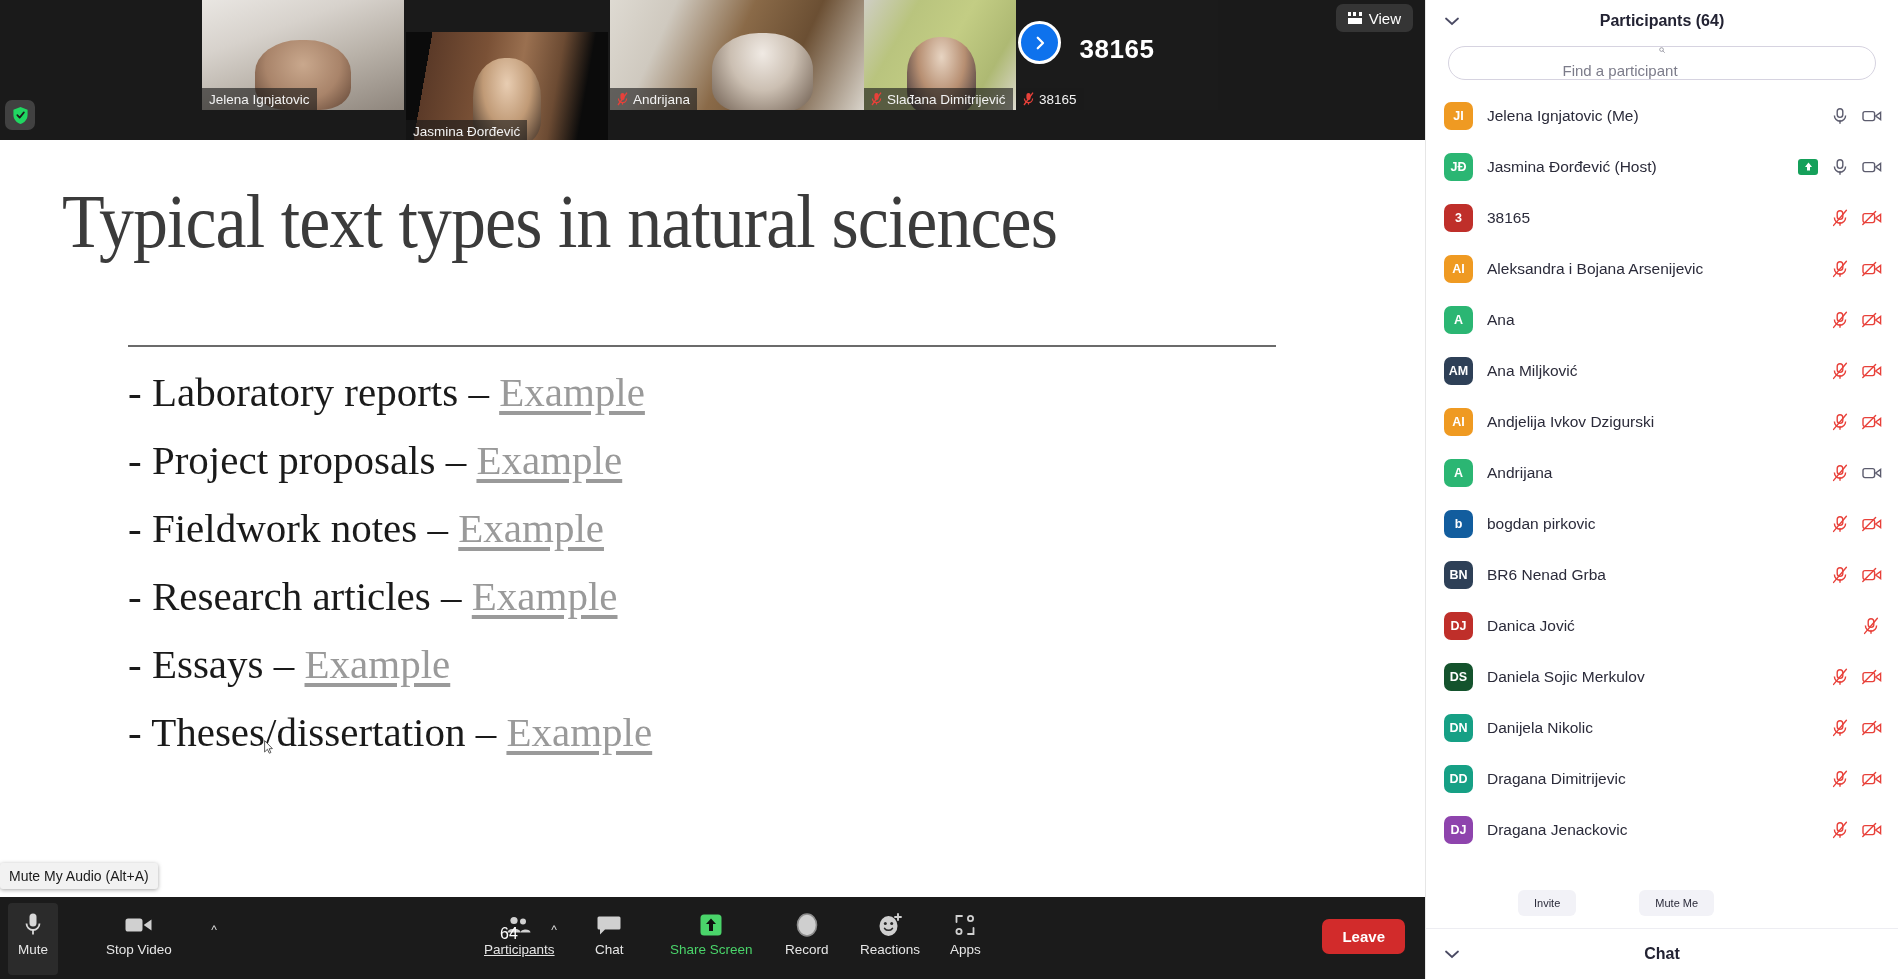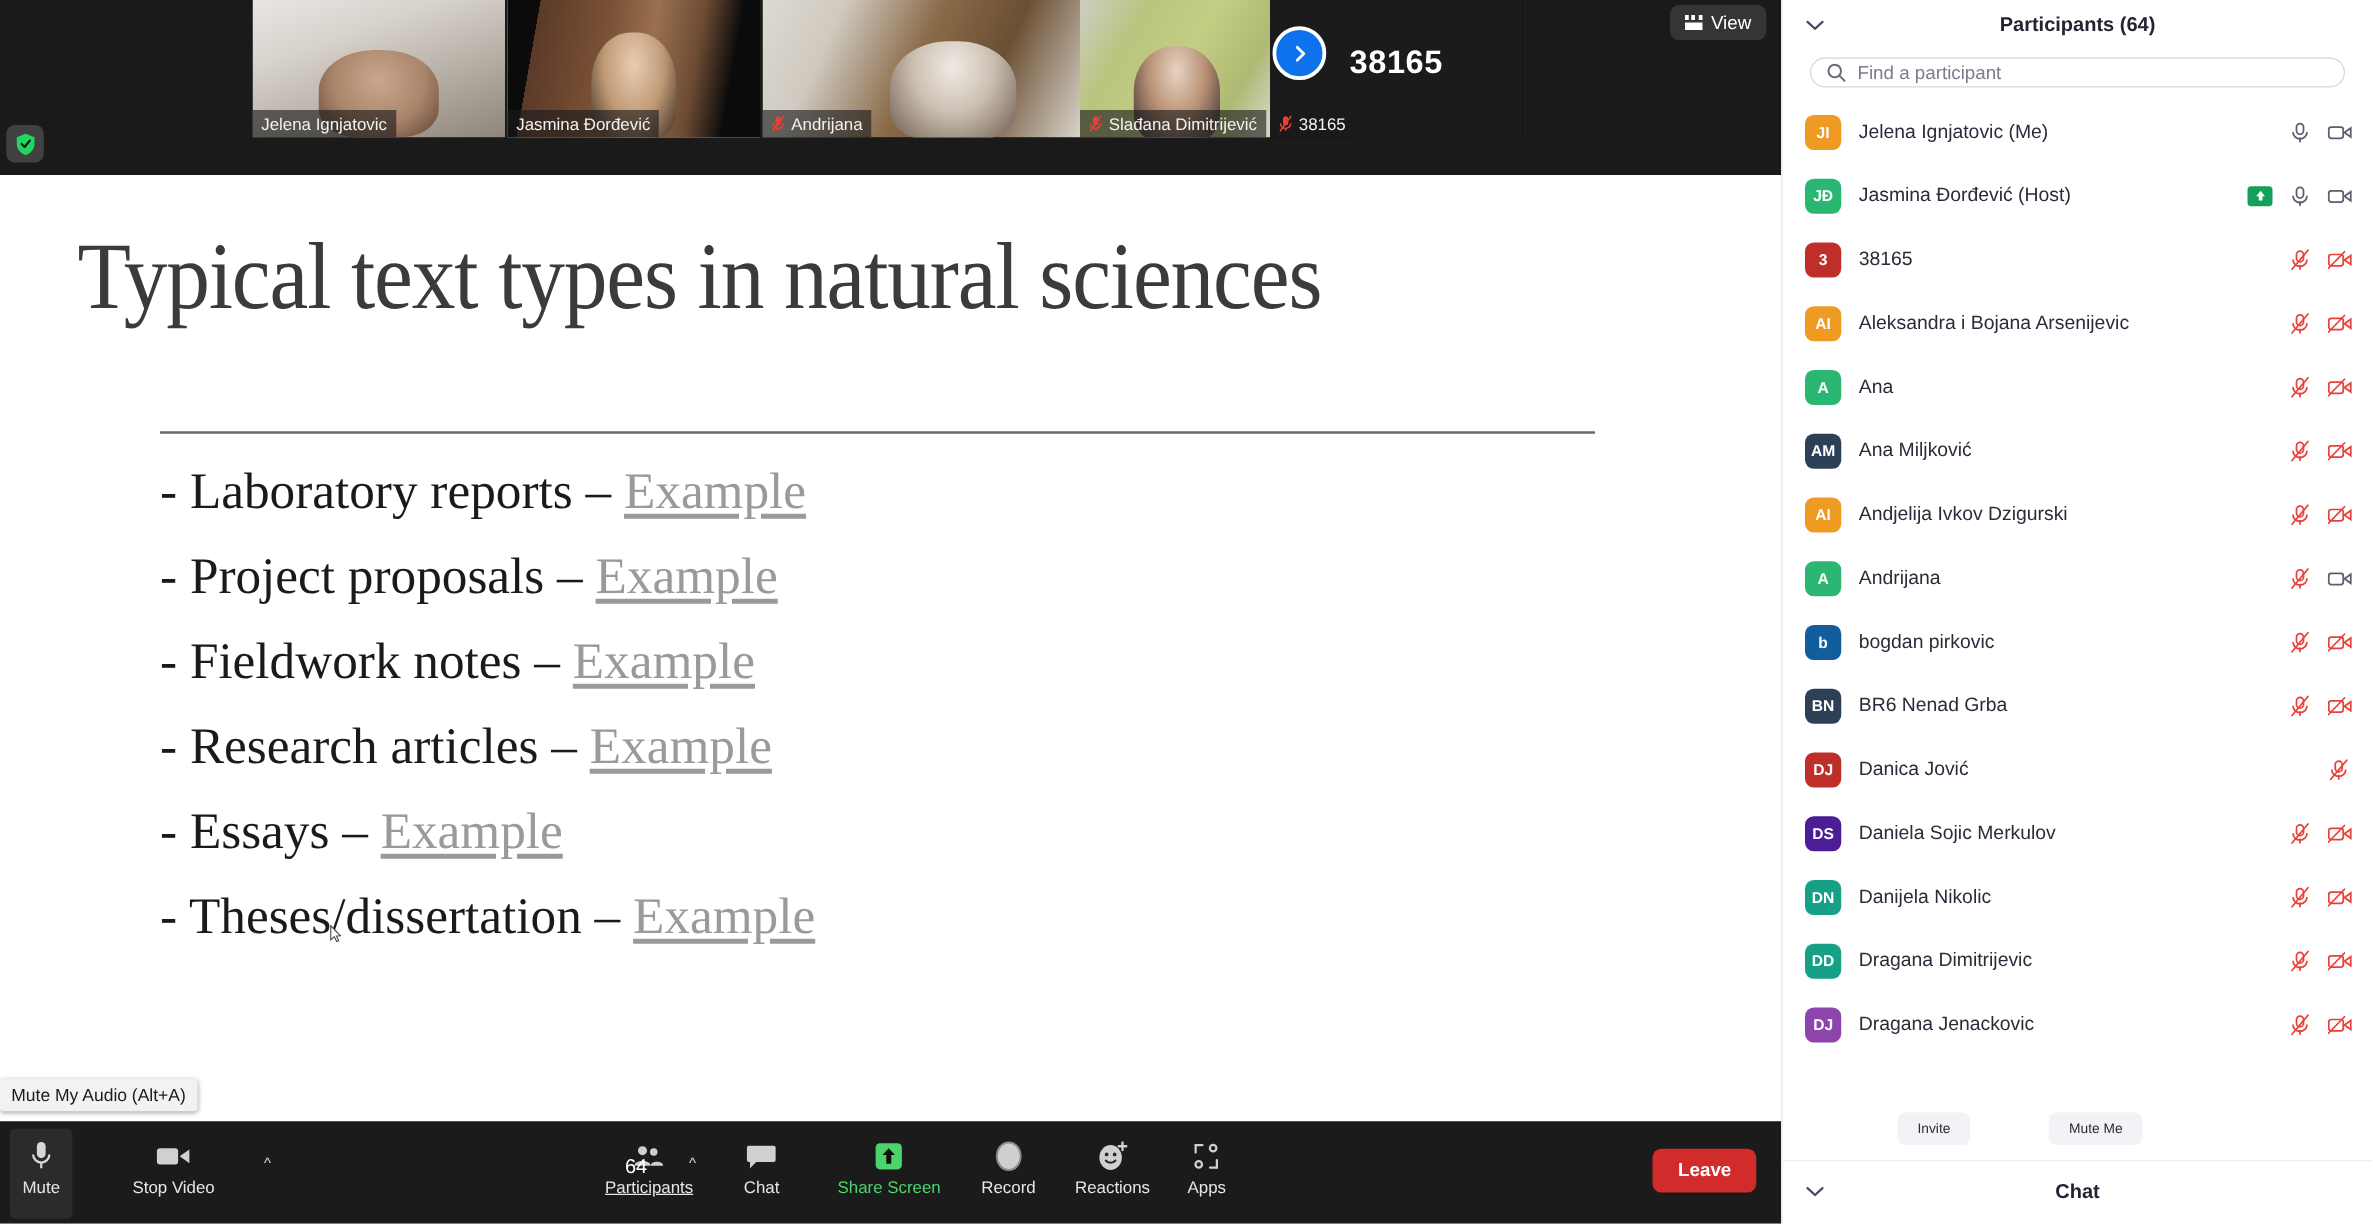--- a/index.html
+++ b/index.html
@@ -188,23 +188,24 @@
     display: flex; align-items: center; justify-content: center;
   }
   .panel-head .ttl { font-size: 16px; font-weight: bold; color: #232333; }
   .panel-chev {
     position: absolute; left: 18px; top: 50%; transform: translateY(-50%);
     cursor: pointer; color: #4a4a63;
   }
   #search-wrap { padding: 4px 22px 10px; flex: 0 0 auto; }
   #search-box {
     display: flex; align-items: center; gap: 9px;
-    height: 24px; padding: 0 12px;
+    height: 34px; padding: 0 12px;
     border: 1px solid #d6d3e0; border-radius: 17px;
     background: #ffffff;
+    flex-direction: column;
   }
   #search-input {
     border: none; outline: none; flex: 1;
     font-size: 15px; color: #555; background: transparent;
     font-family: "Liberation Sans", sans-serif;
   }
   #search-input::placeholder { color: #7c7c8a; }
 
   #plist { flex: 1 1 auto; overflow: hidden; padding: 0 18px 0 18px; }
   .prow {
@@ -285,21 +286,21 @@
               <svg viewBox="0 0 11 14">
   <rect x="3.4" y="1" width="4.2" height="7.2" rx="2.1" fill="#e8413a"></rect>
   <path d="M1.4 6.6 A4.1 4.1 0 0 0 9.6 6.6" fill="none" stroke="#e8413a" stroke-width="1.2"></path>
   <line x1="5.5" y1="10.2" x2="5.5" y2="12.6" stroke="#e8413a" stroke-width="1.2"></line>
   <line x1="1" y1="13" x2="10" y2="0.7" stroke="#e8413a" stroke-width="1.3"></line>
               </svg>
             </span>
             <span>Andrijana</span>
           </div>
         </div>
-        <div class="tile active" style="left: 406px; width: 202px;">
+        <div class="tile active" style="left: 406px; width: 202px; margin-top: 32px;">
           <div class="feed feed-b"></div>
           <div class="namebar">
             <span>Jasmina Đorđević</span>
           </div>
         </div>
         <div class="tile" style="left: 202px; width: 202px;">
           <div class="feed feed-a"></div>
           <div class="namebar">
             <span>Jelena Ignjatovic</span>
           </div>
@@ -655,21 +656,21 @@
             <span class="ico">
     <svg width="18" height="18" viewBox="0 0 18 18" fill="none" stroke="#e8413a" stroke-width="1.4">
       <rect x="6.2" y="1.8" width="5.6" height="8.6" rx="2.8"></rect>
       <path d="M3.4 8.6 A5.6 5.6 0 0 0 14.6 8.6"></path>
       <line x1="9" y1="13.4" x2="9" y2="16.2" stroke-linecap="round"></line>
       <line x1="2.6" y1="16.4" x2="15.4" y2="1.2" stroke-linecap="round"></line>
     </svg></span>
           </span>
         </div>
         <div class="prow">
-          <span class="avatar" style="background:#4c1d95">DS</span>
+          <span class="avatar" style="background:#14532d">DS</span>
           <span class="pname">Daniela Sojic Merkulov</span>
           <span class="pstat">
             <span class="ico">
     <svg width="18" height="18" viewBox="0 0 18 18" fill="none" stroke="#e8413a" stroke-width="1.4">
       <rect x="6.2" y="1.8" width="5.6" height="8.6" rx="2.8"></rect>
       <path d="M3.4 8.6 A5.6 5.6 0 0 0 14.6 8.6"></path>
       <line x1="9" y1="13.4" x2="9" y2="16.2" stroke-linecap="round"></line>
       <line x1="2.6" y1="16.4" x2="15.4" y2="1.2" stroke-linecap="round"></line>
     </svg></span>
             <span class="ico">

